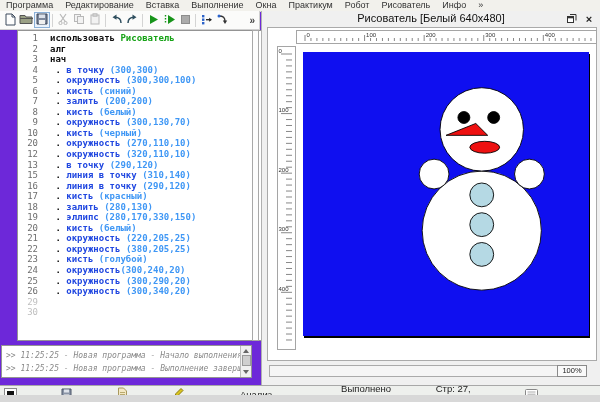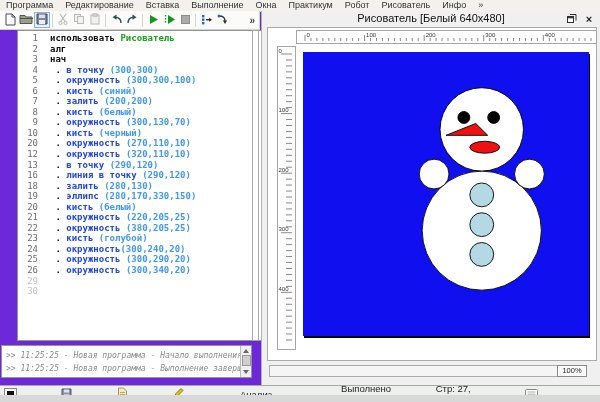--- a/index.html
+++ b/index.html
@@ -178,21 +178,23 @@
         <div class="cl"><span class="ln">4</span><span class="tk-dot"> . </span><span class="tk-cmd">в точку </span><span class="tk-arg">(300,300)</span></div>
         <div class="cl"><span class="ln">5</span><span class="tk-dot"> . </span><span class="tk-cmd">окружность </span><span class="tk-arg">(300,300,100)</span></div>
         <div class="cl"><span class="ln">6</span><span class="tk-dot"> . </span><span class="tk-cmd">кисть </span><span class="tk-arg">(синий)</span></div>
         <div class="cl"><span class="ln">7</span><span class="tk-dot"> . </span><span class="tk-cmd">залить </span><span class="tk-arg">(200,200)</span></div>
         <div class="cl"><span class="ln">8</span><span class="tk-dot"> . </span><span class="tk-cmd">кисть </span><span class="tk-arg">(белый)</span></div>
         <div class="cl"><span class="ln">9</span><span class="tk-dot"> . </span><span class="tk-cmd">окружность </span><span class="tk-arg">(300,130,70)</span></div>
         <div class="cl"><span class="ln">10</span><span class="tk-dot"> . </span><span class="tk-cmd">кисть </span><span class="tk-arg">(черный)</span></div>
         <div class="cl"><span class="ln">20</span><span class="tk-dot"> . </span><span class="tk-cmd">окружность </span><span class="tk-arg">(270,110,10)</span></div>
         <div class="cl"><span class="ln">12</span><span class="tk-dot"> . </span><span class="tk-cmd">окружность </span><span class="tk-arg">(320,110,10)</span></div>
         <div class="cl"><span class="ln">13</span><span class="tk-dot"> . </span><span class="tk-cmd">в точку </span><span class="tk-arg">(290,120)</span></div>
+        <div class="cl"><span class="ln">15</span><span class="tk-dot"> . </span><span class="tk-cmd">линия в точку </span><span class="tk-arg">(310,140)</span></div>
         <div class="cl"><span class="ln">16</span><span class="tk-dot"> . </span><span class="tk-cmd">линия в точку </span><span class="tk-arg">(290,120)</span></div>
+        <div class="cl"><span class="ln">17</span><span class="tk-dot"> . </span><span class="tk-cmd">кисть </span><span class="tk-arg">(красный)</span></div>
         <div class="cl"><span class="ln">18</span><span class="tk-dot"> . </span><span class="tk-cmd">залить </span><span class="tk-arg">(280,130)</span></div>
         <div class="cl"><span class="ln">19</span><span class="tk-dot"> . </span><span class="tk-cmd">эллипс </span><span class="tk-arg">(280,170,330,150)</span></div>
         <div class="cl"><span class="ln">20</span><span class="tk-dot"> . </span><span class="tk-cmd">кисть </span><span class="tk-arg">(белый)</span></div>
         <div class="cl"><span class="ln">21</span><span class="tk-dot"> . </span><span class="tk-cmd">окружность </span><span class="tk-arg">(220,205,25)</span></div>
         <div class="cl"><span class="ln">22</span><span class="tk-dot"> . </span><span class="tk-cmd">окружность </span><span class="tk-arg">(380,205,25)</span></div>
         <div class="cl"><span class="ln">23</span><span class="tk-dot"> . </span><span class="tk-cmd">кисть </span><span class="tk-arg">(голубой)</span></div>
         <div class="cl"><span class="ln">24</span><span class="tk-dot"> . </span><span class="tk-cmd">окружность</span><span class="tk-arg">(300,240,20)</span></div>
         <div class="cl"><span class="ln">25</span><span class="tk-dot"> . </span><span class="tk-cmd">окружность </span><span class="tk-arg">(300,290,20)</span></div>
         <div class="cl"><span class="ln">26</span><span class="tk-dot"> . </span><span class="tk-cmd">окружность </span><span class="tk-arg">(300,340,20)</span></div>
         <div class="cl"><span class="ln off">29</span></div>

